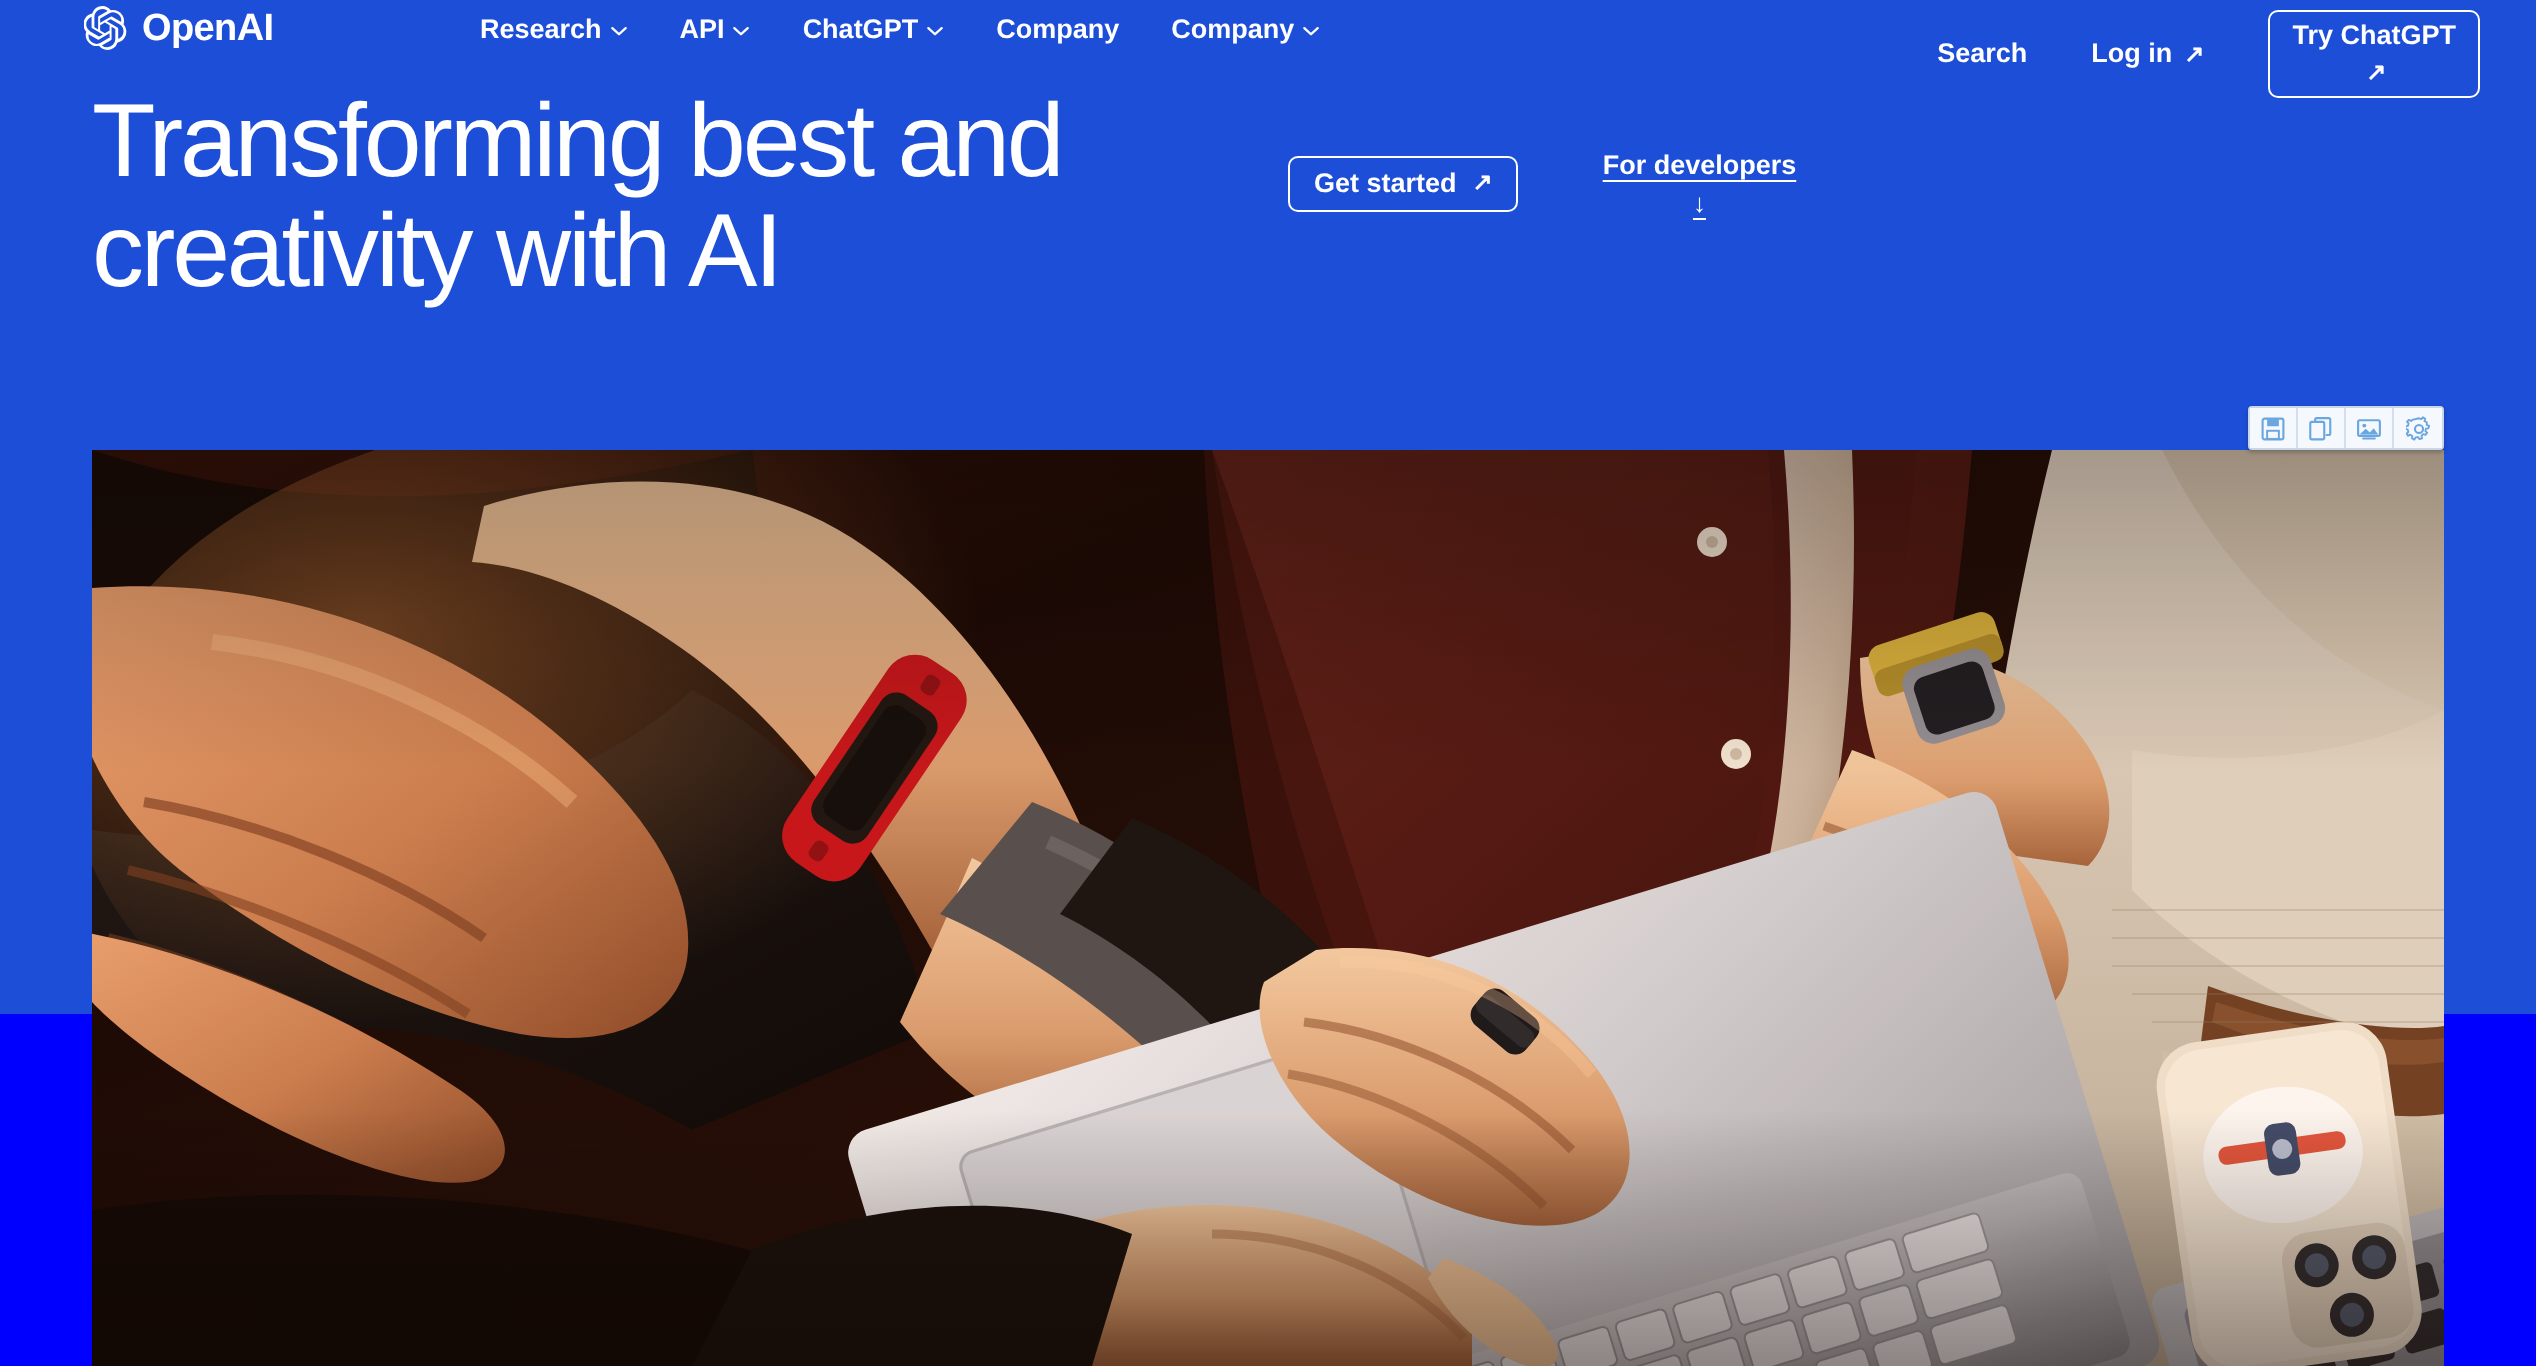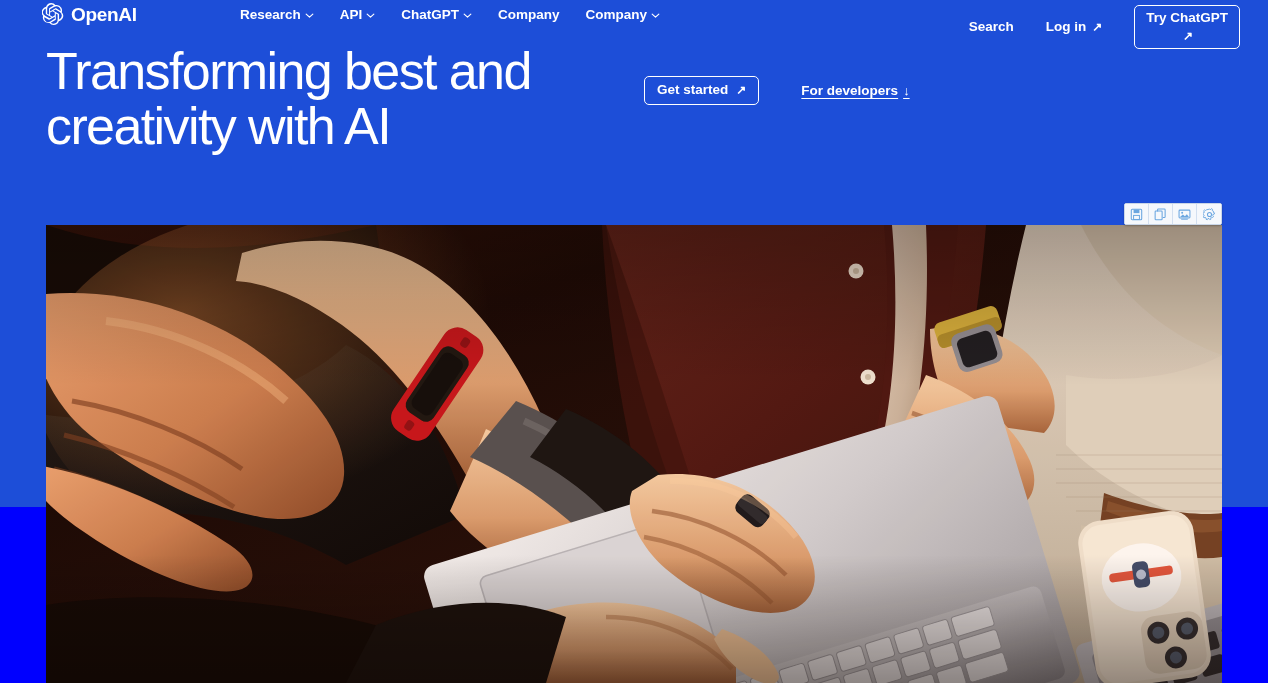--- a/index.html
+++ b/index.html
@@ -70,21 +70,21 @@
     display:inline-flex; align-items:center; gap:6px;
     border:1.3px solid #ffffff; border-radius:5px;
     color:#fff; font-size:13.5px; font-weight:600;
     padding:6px 12px 7px; text-decoration:none; line-height:1;
     white-space:nowrap;
   }
   .link-under {
     display:inline-flex; align-items:center; gap:5px;
     color:#fff; font-size:13.5px; font-weight:600;
     text-decoration:underline; text-underline-offset:3px;
-    line-height:1; white-space:nowrap;
+    line-height:1; white-space:nowrap;flex-direction:column;
   }
   .arrow-dn { font-size:13px; line-height:1; text-decoration:none; display:inline-block; }
 
   
   .img-toolbar {
     position:absolute; right:46px; top:203px;
     display:flex; align-items:stretch;
     background:#eef2f7; border:1px solid #c9d6e8;
     border-radius:2px; height:22px; z-index:6;
     box-shadow:0 1px 2px rgba(0,0,0,.25);

